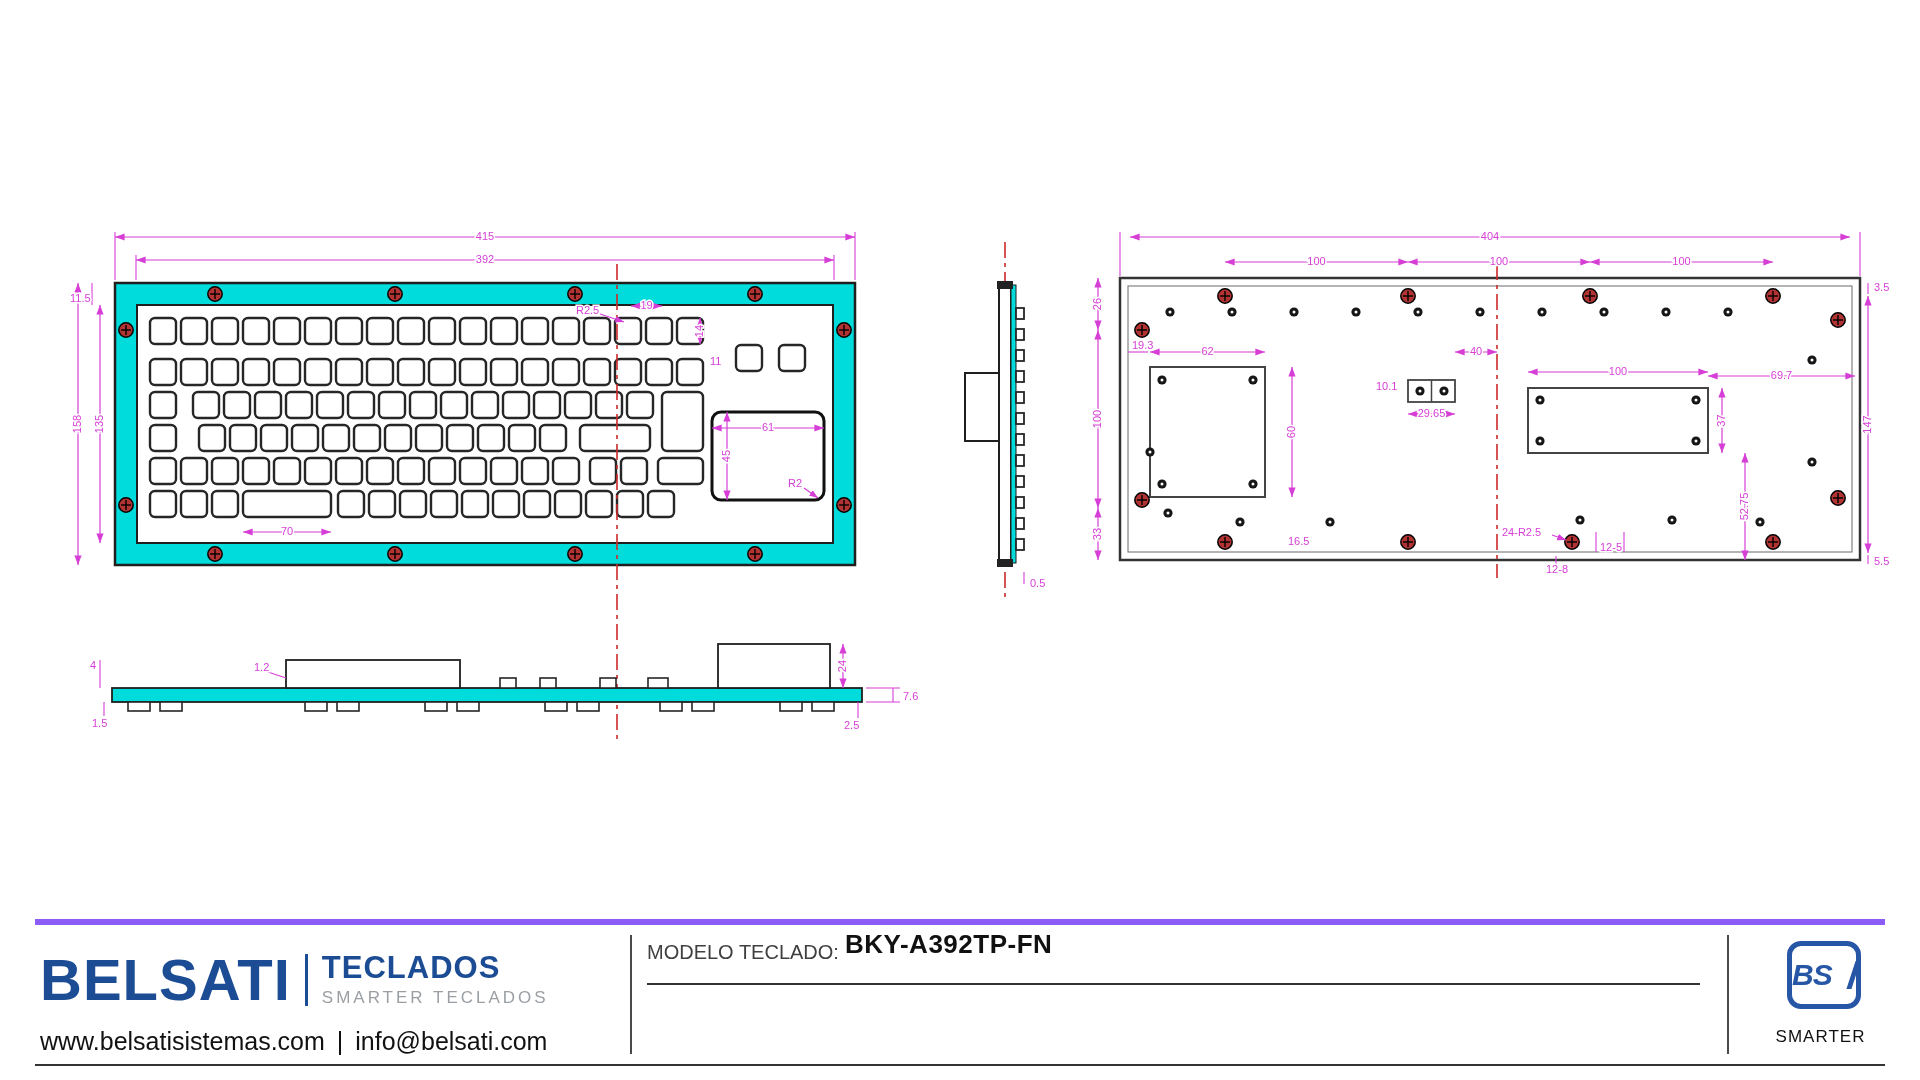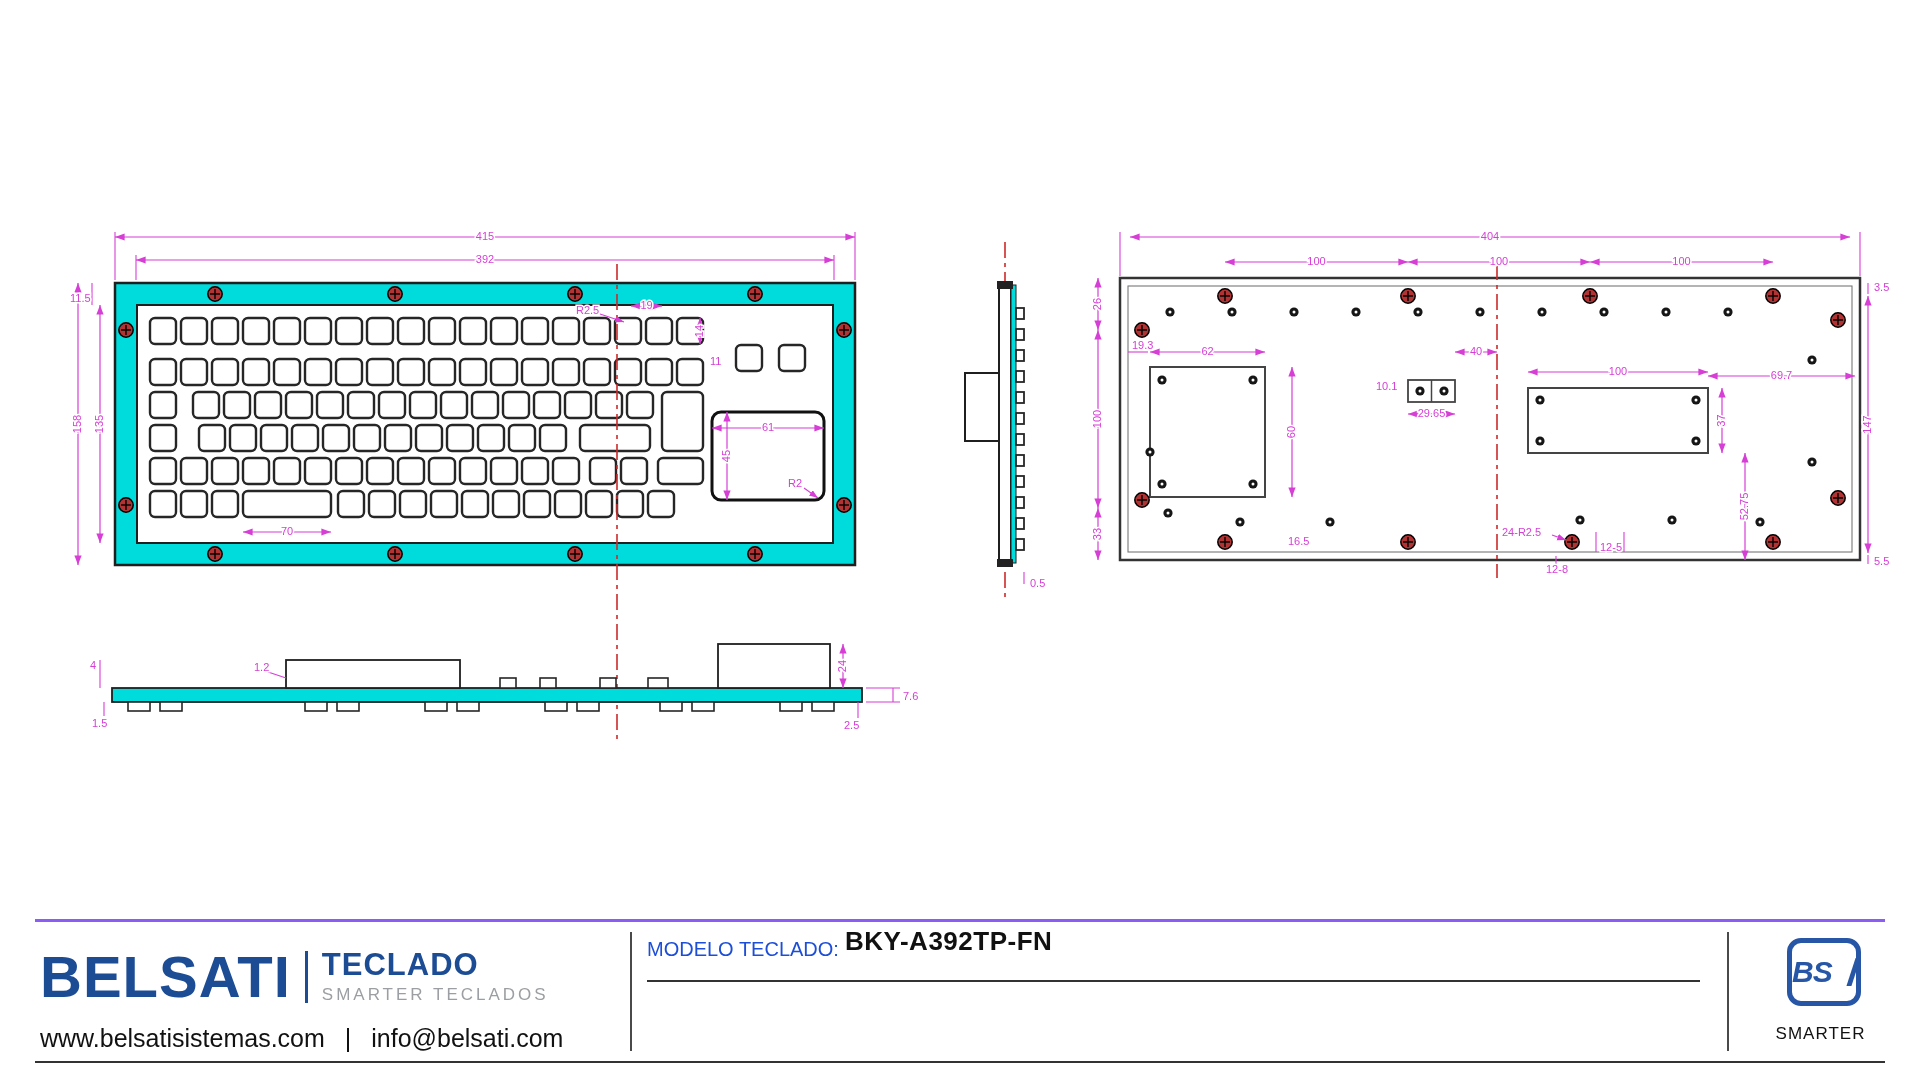--- a/index.html
+++ b/index.html
@@ -1,32 +1,32 @@
 <!DOCTYPE html>
 <html><head>
 <meta charset="utf-8">
 <style>
   html,body{margin:0;padding:0;background:#ffffff;width:1920px;height:1080px;overflow:hidden;
     font-family:"Liberation Sans",sans-serif;}
   svg{display:block;}
   .dimt{font:11px "Liberation Sans",sans-serif;fill:#d63ed6;stroke:#ffffff;stroke-width:3px;
     paint-order:stroke;text-anchor:middle;dominant-baseline:middle;}
   .labt{text-anchor:start;}
-  .footer{position:relative;margin:0 35px;height:139px;border-top:3px solid #8b5cf6;
+  .footer{position:relative;margin:0 35px;height:139px;border-top:6px solid #8b5cf6;
     border-bottom:2px solid #333;background:#fff;}
   .brandrow{position:absolute;left:5px;top:26px;display:flex;align-items:center;gap:14px;}
   .brandname{font-size:58px;font-weight:bold;color:#1b4c94;letter-spacing:1px;line-height:1;}
   .branddiv{width:3px;height:52px;background:#1b4c94;}
   .brandstack{display:flex;flex-direction:column;justify-content:center;}
   .brandsub{font-size:31px;font-weight:bold;color:#1b4c94;letter-spacing:1px;line-height:1.05;}
   .brandtag{font-size:17px;color:#9b9fa3;letter-spacing:3px;margin-top:3px;}
-  .urls{position:absolute;left:5px;top:102px;font-size:25px;color:#111;display:flex;gap:20px;align-items:baseline;}
+  .urls{position:absolute;left:5px;top:102px;font-size:25px;color:#111;display:flex;gap:12px;align-items:baseline;}
   .vdiv{position:absolute;top:10px;height:119px;width:2px;background:#4a4a4a;}
   #vd1{left:595px;} #vd2{left:1692px;}
-  .modlabel{position:absolute;left:612px;top:16px;font-size:20px;color:#1d4ed8;}
+  .modlabel{position:absolute;left:612px;top:16px;font-size:20px;color:#404040;}
   .modvalue{position:absolute;left:810px;top:4px;font-size:26px;font-weight:bold;color:#111;letter-spacing:0.5px;}
   .modline{position:absolute;left:612px;top:58px;width:1053px;height:2px;background:#333;}
   .bsibox{position:absolute;left:1752px;top:16px;width:64px;height:58px;border:5px solid #2656a5;
     border-radius:14px;display:flex;align-items:center;justify-content:space-between;}
   .bsitext{font-style:italic;font-weight:bold;font-size:30px;color:#2656a5;letter-spacing:-1px;}
   .bsislash{display:inline-block;width:5px;height:28px;background:#2656a5;transform:skewX(-18deg);margin-left:3px;}
   .bsicap{position:absolute;left:1728px;top:102px;width:115px;text-align:center;font-size:17px;color:#111;letter-spacing:1px;}
   .spacer{height:18px;background:#fff;}
 </style>
 </head>
@@ -528,21 +528,21 @@
       <text x="903" y="697" class="dimt labt">7.6</text>
       <text x="844" y="726" class="dimt labt">2.5</text>
     </g>
   </svg>
 
 <div class="footer">
   <div class="brandrow">
     <span class="brandname">BELSATI</span>
     <span class="branddiv"></span>
     <span class="brandstack">
-      <span class="brandsub">TECLADO</span>
+      <span class="brandsub">TECLADOS</span>
       <span class="brandtag">SMARTER TECLADOS</span>
     </span>
   </div>
   <div class="urls">
     <span>www.belsatisistemas.com</span>
     <span>|</span>
     <span>info@belsati.com</span>
   </div>
   <div class="vdiv" id="vd1"></div>
   <div class="modlabel">MODELO TECLADO:</div>

